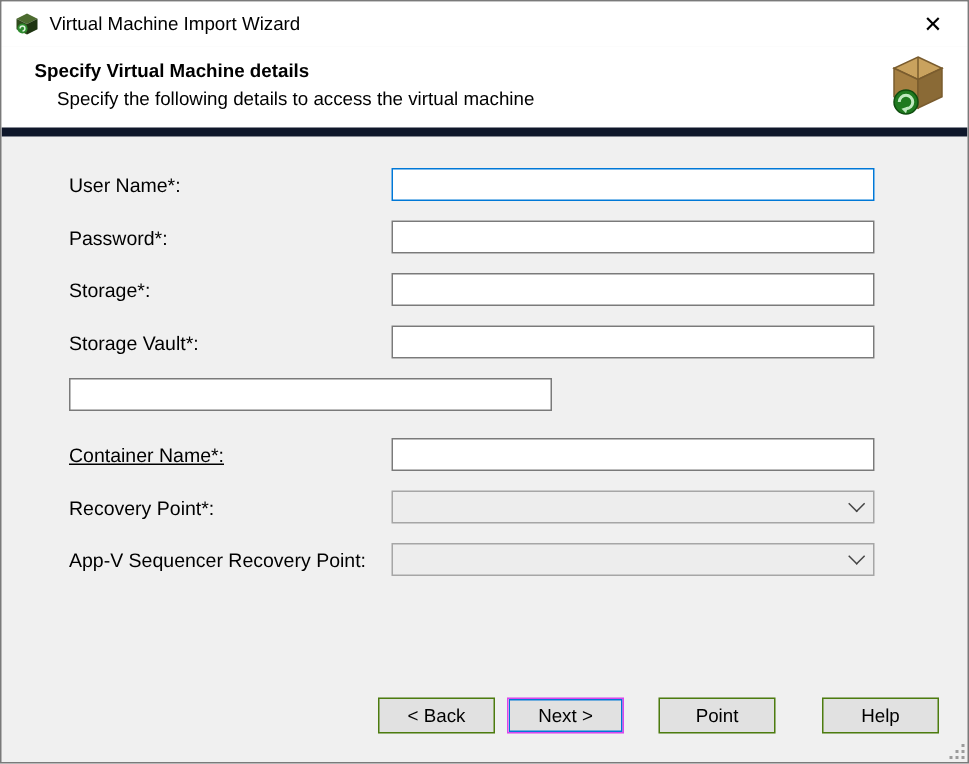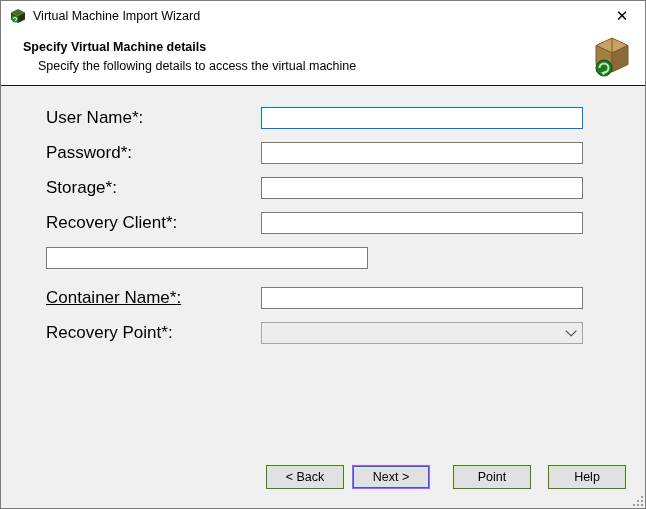--- a/index.html
+++ b/index.html
@@ -42,35 +42,35 @@
     display: flex;
     align-items: center;
     justify-content: center;
     font-size: 15px;
     color: #000;
     cursor: default;
   }
   
   .header {
     background: #ffffff;
-    border-bottom: 1px solid #0f172a;
+    border-bottom: 6px solid #0f172a;
     padding: 9px 0 12px 22px;
     position: relative;
     flex: 0 0 auto;
   }
   .header-title { font-weight: bold; font-size: 12.5px; }
   .header-sub { margin-left: 15px; margin-top: 5px; font-size: 12.5px; }
   .header-icon { position: absolute; right: 13px; top: 5px; }
   
   .body {
     flex: 1 1 auto;
     padding: 21px 0 0 45px;
   }
   .row { display: flex; align-items: center; margin-bottom: 13px; }
-  .row .field-label { width: 215px; font-size: 17px; }
+  .row .field-label { width: 215px; font-size: 13px; }
   .text-input {
     width: 322px;
     height: 22px;
     border: 1px solid #7a7a7a;
     background: #fff;
     font-family: "Liberation Sans", sans-serif;
     font-size: 12px;
     padding: 0 4px;
     outline: none;
   }
@@ -174,49 +174,55 @@
       <span class="field-label">Password*:</span>
       <input class="text-input" type="text" value="" style="">
     </div>
 
     <div class="row">
       <span class="field-label">Storage*:</span>
       <input class="text-input" type="text" value="" style="">
     </div>
 
     <div class="row">
-      <span class="field-label">Recovery Client*:</span>
+      <span class="field-label">Storage Vault*:</span>
       <input class="text-input" type="text" value="" style="">
     </div>
 
     <div class="row">
       <input class="text-input" type="text" value="" style="">
     </div>
 
     <div class="row" style="margin-top:18px;text-decoration:underline;">
       <span class="field-label">Container Name*:</span>
       <input class="text-input" type="text" value="" style="">
     </div>
 
     <div class="row">
       <span class="field-label">Recovery Point*:</span>
       <div class="combo">
         <span class="combo-chevron"></span>
       </div>
     </div>
 
+    <div class="row">
+      <span class="field-label">App-V Sequencer Recovery Point:</span>
+      <div class="combo">
+        <span class="combo-chevron"></span>
+      </div>
+    </div>
 
 
   </div>
 
   <div class="footer">
     <div class="btn">&lt; Back</div>
     <div class="btn default">Next &gt;</div>
     <div class="btn gap-left">Point</div>
-    <div class="btn gap-left" style="margin-left:17px;">Help</div>
+    <div class="btn gap-left" style="margin-left:31px;">Help</div>
   </div>
 
   <div class="resize-grip">
     <span style="right:0;bottom:0;"></span>
     <span style="right:4px;bottom:0;"></span>
     <span style="right:8px;bottom:0;"></span>
     <span style="right:0;bottom:4px;"></span>
     <span style="right:4px;bottom:4px;"></span>
     <span style="right:0;bottom:8px;"></span>
   </div>

